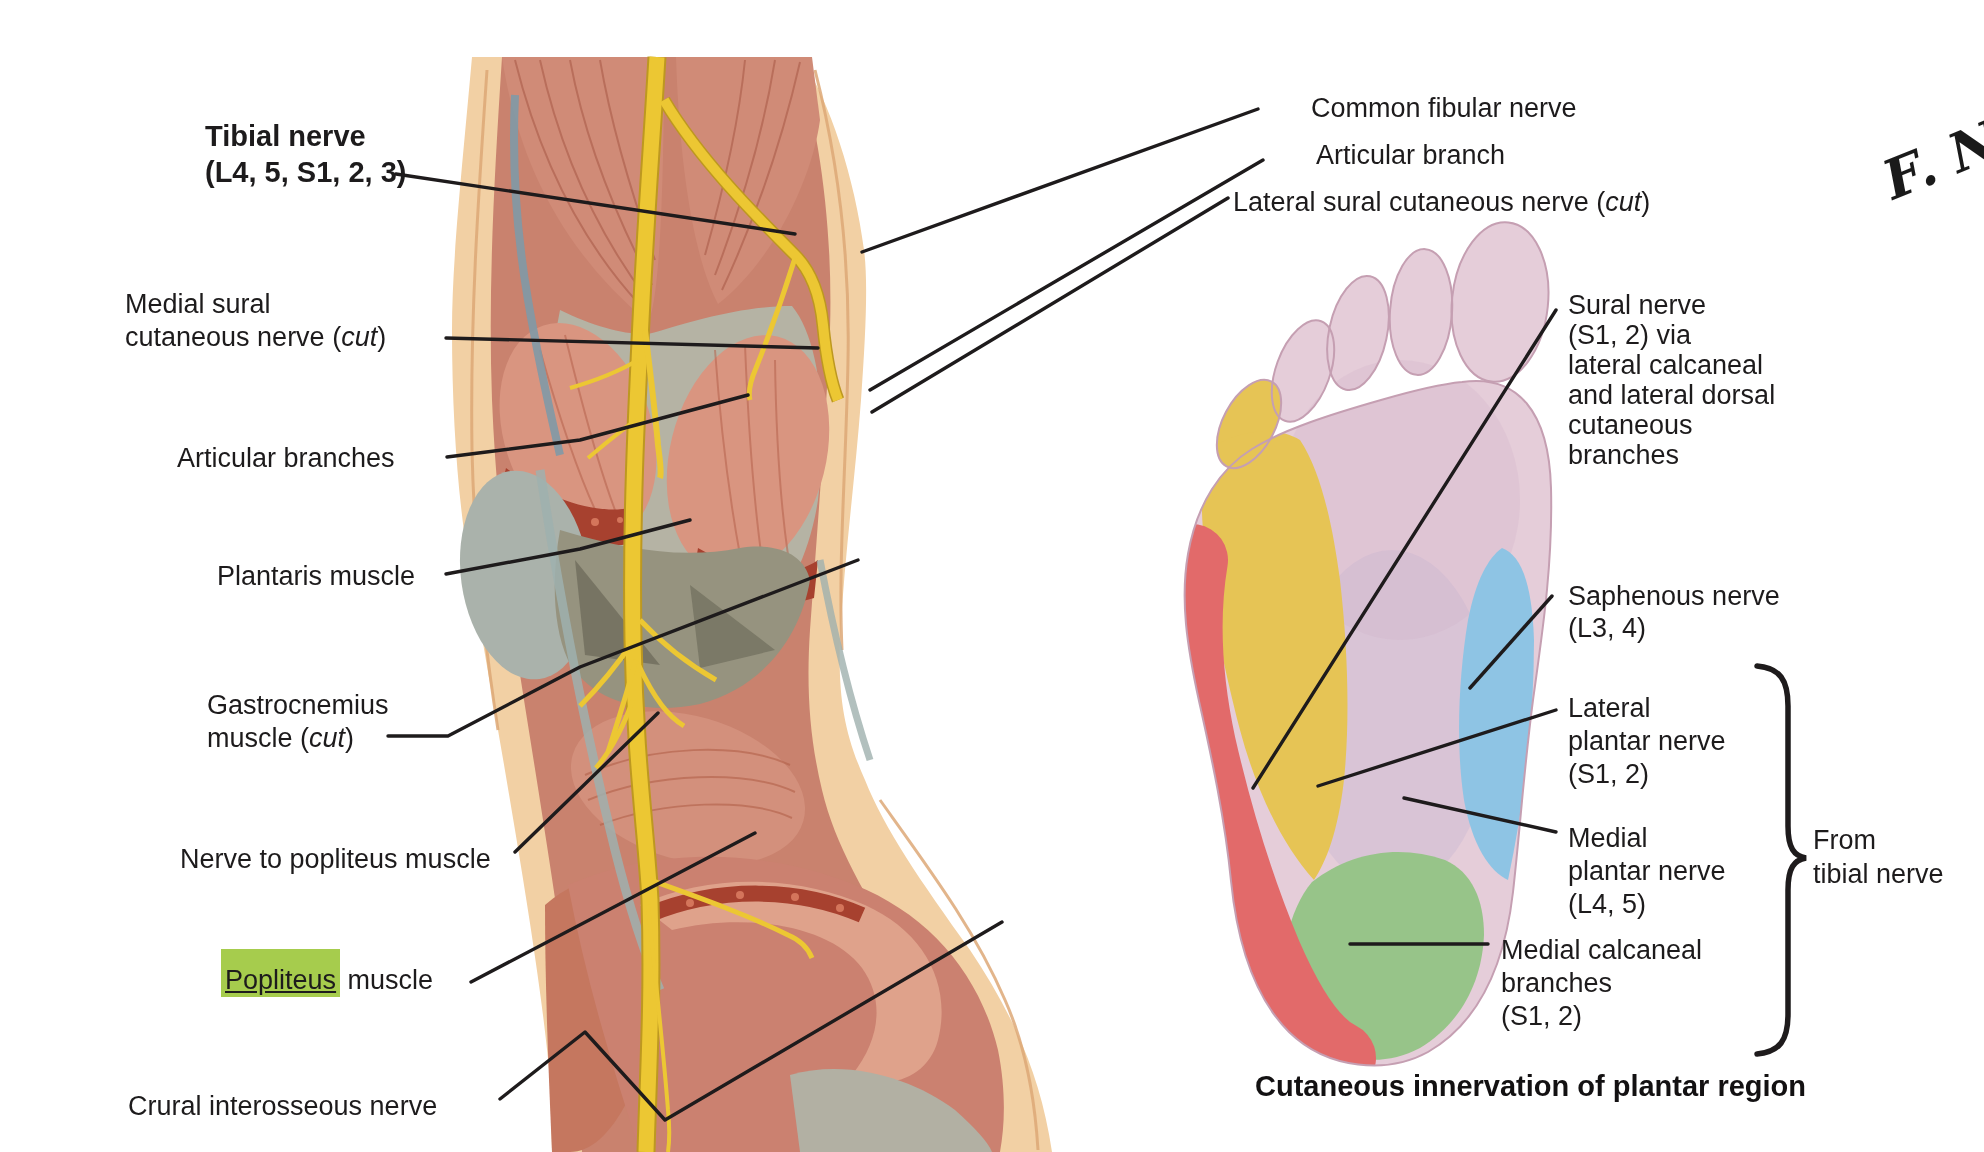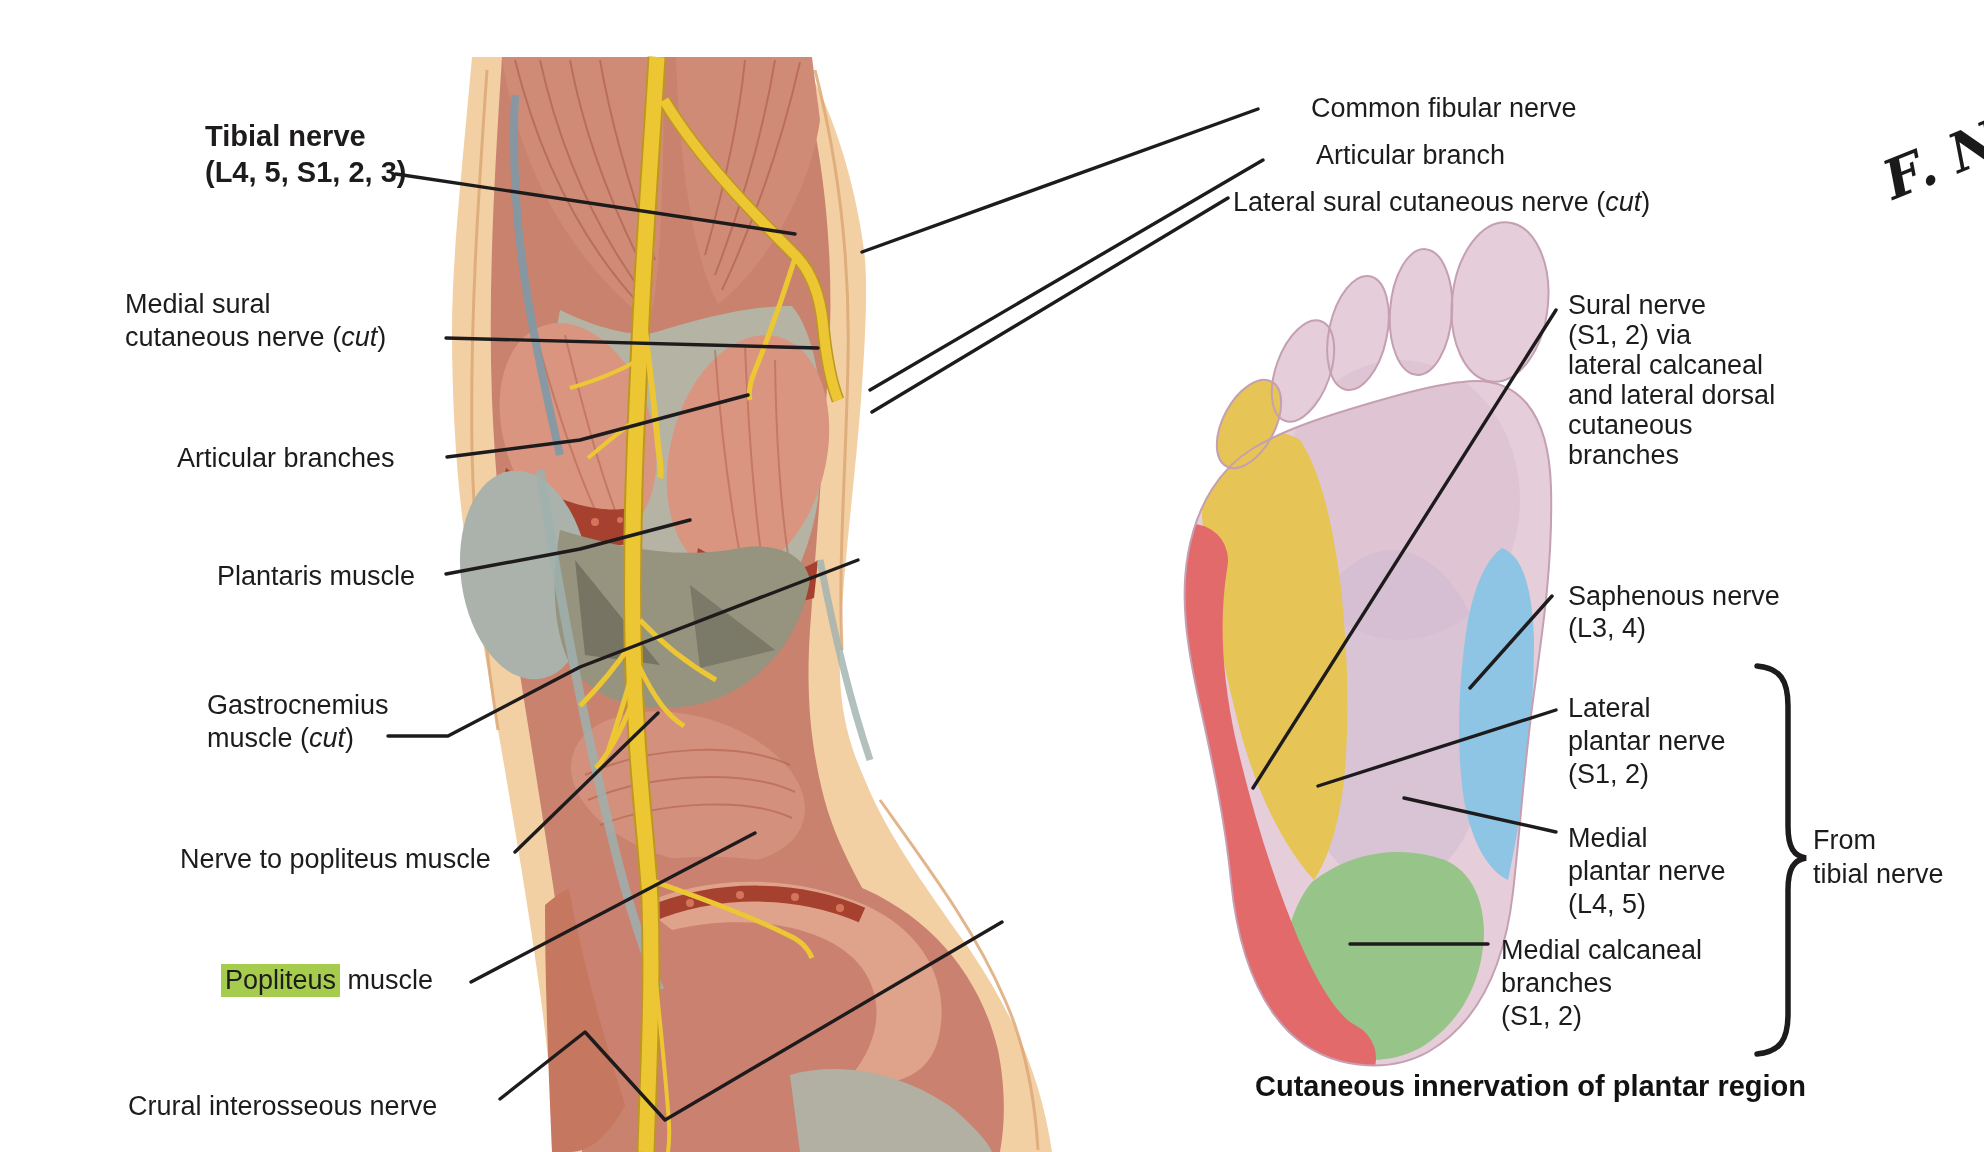--- a/index.html
+++ b/index.html
@@ -5,21 +5,21 @@
   * { margin:0; padding:0; box-sizing:border-box; }
   html,body { width:1984px; height:1152px; background:#ffffff; overflow:hidden;
               font-family:"Liberation Sans", sans-serif; }
   #plate { position:relative; width:1984px; height:1152px; background:#fff; }
   svg.art { position:absolute; left:0; top:0; }
   .lbl { position:absolute; font-size:27px; line-height:33px; color:#1d1b1c; white-space:nowrap; }
   .lbl i { font-style:italic; }
   .tibial { font-size:29px; line-height:36px; font-weight:bold; }
   .sural6 { line-height:30px; }
   .caption { position:absolute; font-size:29px; font-weight:bold; color:#131112; white-space:nowrap; }
-  .hl { background:#a6cc4d; padding:1px 4px 2px 4px; }
+  .hl { background:#a6cc4d; padding:16px 4px 2px 4px;text-decoration:underline; }
 </style>
 </head>
 <body>
 
 <div id="plate">
 
 <svg class="art" width="1984" height="1152" viewBox="0 0 1984 1152">
 
   <g>
 

